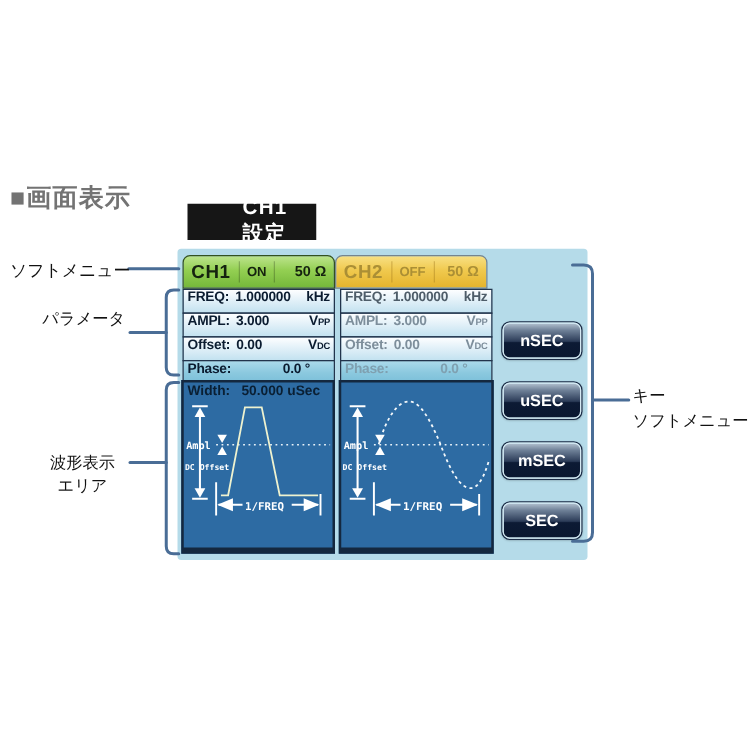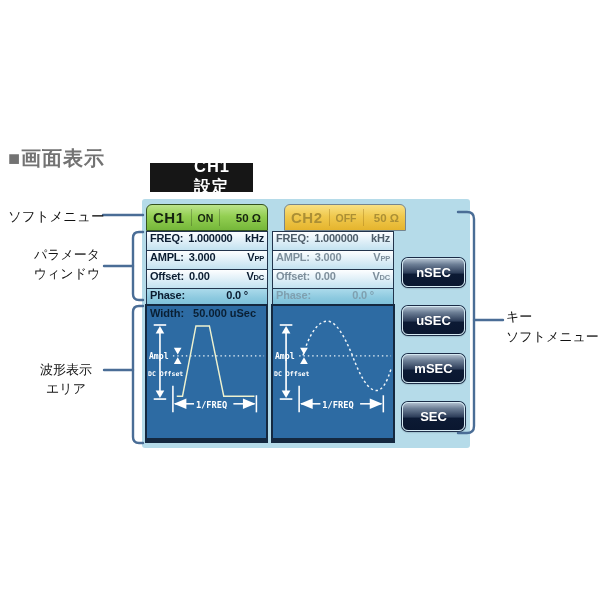--- a/index.html
+++ b/index.html
@@ -13,21 +13,21 @@
        display:flex;align-items:center;justify-content:center;letter-spacing:1px;padding-left:44px;}
   .tab1{left:150px;top:163px;width:103px;}
   .tab2{left:281px;top:163px;width:107px;}
 
   .screen{left:142px;top:199px;width:328px;height:249px;background:#b5dbe9;border-radius:3px;}
 
   .statusbar{top:204px;width:122px;height:27px;border-radius:6px 6px 0 0;
              display:flex;align-items:center;padding:0 6px;gap:6px;}
   .statusbar.green{left:146px;background:linear-gradient(180deg,#bce48c 0%,#93cf52 45%,#75b73a 100%);
                    border:1px solid #33511f;}
-  .statusbar.gold{left:284px;background:linear-gradient(180deg,#f8e083 0%,#f0c94e 45%,#e5b42d 100%);
+  .statusbar.gold{left:268px;background:linear-gradient(180deg,#f8e083 0%,#f0c94e 45%,#e5b42d 100%);
                   border:1px solid #75858f;}
   .ch-id{font-size:15px;font-weight:800;letter-spacing:0.5px;}
   .ch-state{font-size:10.5px;font-weight:800;}
   .ch-imp{font-size:11.5px;font-weight:800;margin-left:auto;}
   .green .ch-id,.green .ch-state,.green .ch-imp{color:#15220f;}
   .gold .ch-id,.gold .ch-state,.gold .ch-imp{color:#ab8f35;}
   .sep{width:1px;height:65%;background:rgba(0,0,0,0.22);}
   .gold .sep{background:rgba(150,110,20,0.35);}
 
   .params{top:231px;width:122px;}
@@ -214,21 +214,20 @@
       <path d="M143,306 h-4 q-6,0 -6,6 v125 q0,6 6,6 h4"></path>
       <path d="M133,370 H104"></path>
       <path d="M458,212 h9 q7,0 7,7 v207 q0,7 -7,7 h-9"></path>
       <path d="M474,320 H503"></path>
     </g>
   </svg>
 
   <div class="abs callout co-status">ソフトメニュー</div>
   <div class="abs callout co-param">
     <div>パラメータ</div>
-    <div>ウィンドウ</div>
   </div>
   <div class="abs callout co-wave">
     <div>波形表示</div>
     <div>エリア</div>
   </div>
   <div class="abs callout co-soft">
     <div>キー</div>
     <div>ソフトメニュー</div>
   </div>
 

